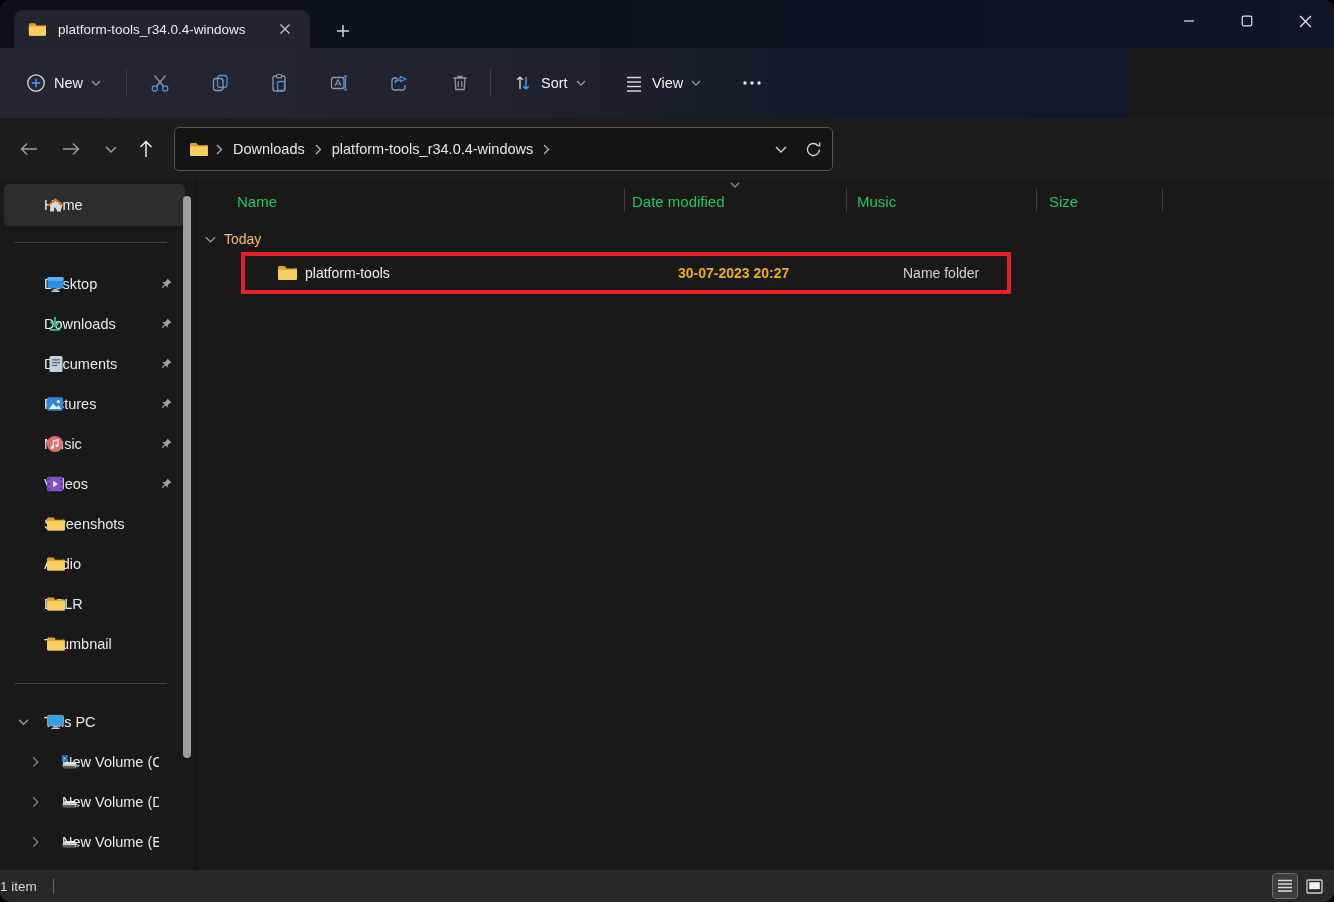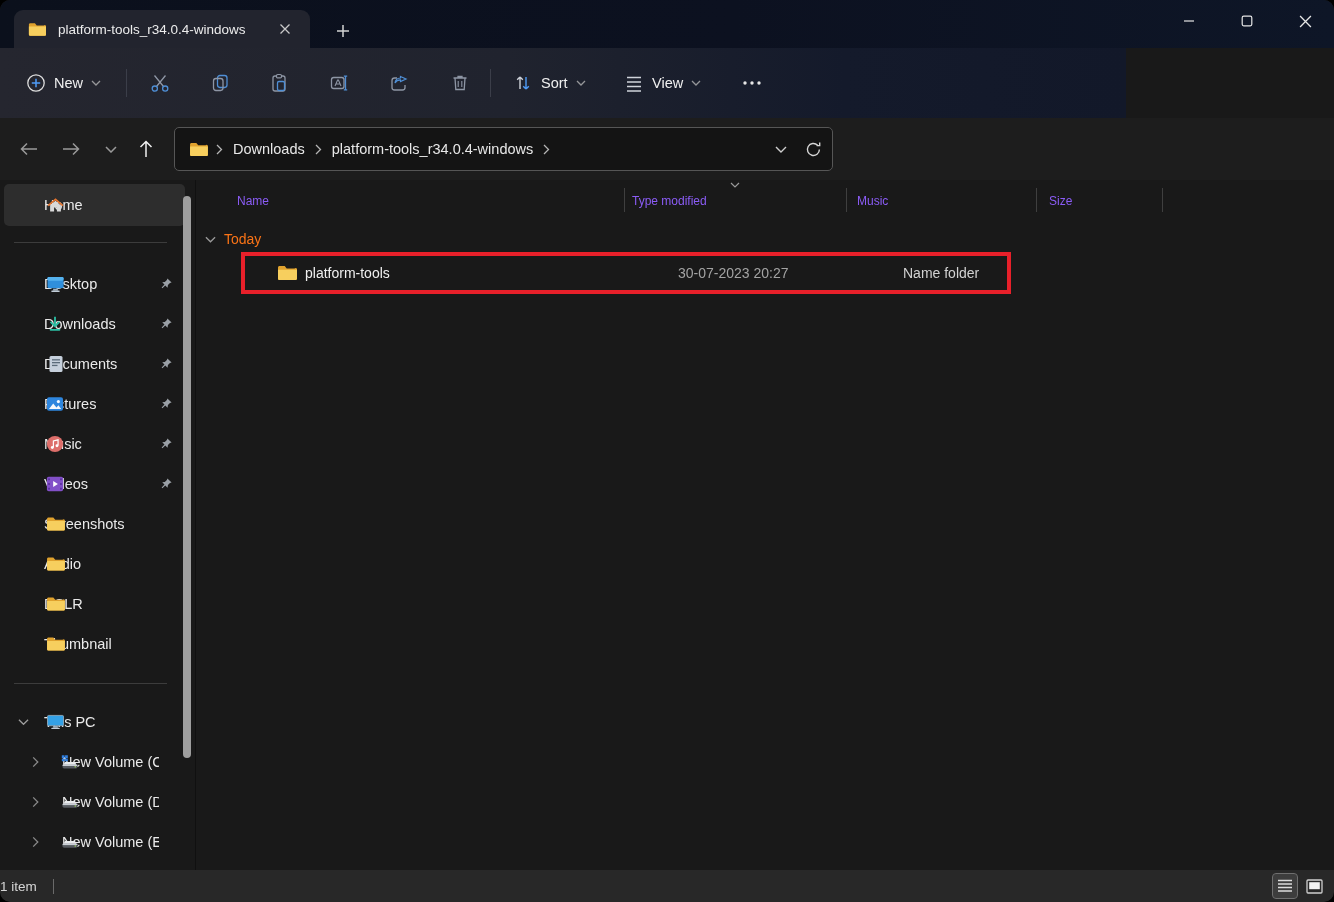--- a/index.html
+++ b/index.html
@@ -58,30 +58,30 @@
   .sb-sep { height:1px; background:#3c3c3c; margin:16px 28px 21px 14px; }
   .sb-sep2 { height:1px; background:#3c3c3c; margin:19px 28px 18px 14px; }
   .sb-pin { position:absolute; right:12px; top:50%; transform:translateY(-50%); }
   .sb-exp { position:absolute; left:12px; top:50%; transform:translateY(-50%); display:flex; }
   .sb-indent { padding-left:58px; }
   .sb-scrollthumb { position:absolute; left:183px; top:16px; width:8px; height:562px;
     background:#9e9e9e; border-radius:4px; }
 
   .content { position:absolute; left:197px; top:0; width:1137px; height:690px; }
   .col-head { position:absolute; top:4px; height:34px; display:flex; align-items:center;
-    color:#8b5cf6; font-size:12px; padding:0 6px; }
+    color:#22c55e; font-size:15px; padding:0 6px; }
   .col-sep { position:absolute; top:8px; width:1px; height:24px; background:#3f3f3f; }
   .sort-ind { position:absolute; top:-2px; }
   .group-row { position:absolute; top:48px; left:8px; height:22px; display:flex; align-items:center;
-    gap:8px; color:#f97316; font-size:14px;justify-content:center; }
+    gap:8px; color:#fdba74; font-size:14px;justify-content:center; }
   .file-row { position:absolute; top:72px; left:0; width:770px; height:42px;
     border:4px solid #e8202a; display:flex; align-items:center;margin-left:44px; }
   .fr-name { position:absolute; left:60px; color:#f0f0f0; font-size:14px; }
   .fr-icon { position:absolute; left:32px; display:flex; }
-  .fr-date { position:absolute; left:433px; color:#a3a3a3; font-size:14px; }
+  .fr-date { position:absolute; left:433px; color:#eab308; font-size:14px;font-weight:bold; }
   .fr-type { position:absolute; left:658px; color:#d2d2d2; font-size:14px; }
 
   
   .statusbar { position:absolute; left:0; top:870px; width:1334px; height:32px; background:#282828;
     display:flex; align-items:center; border-radius:0 0 10px 10px; }
   .sb-count { color:#d6d6d6; font-size:13.5px; }
   .sb-div { width:1px; height:15px; background:#6a6a6a; margin-left:16px; }
   .view-toggles { margin-left:auto; margin-right:8px; display:flex; gap:5px; }
   .vt { width:24px; height:24px; display:flex; align-items:center; justify-content:center; border-radius:3px; }
   .vt.sel { background:#3d3d3d; outline:1px solid #6f6f6f; }
@@ -540,21 +540,21 @@
       <div class="sb-scrollthumb"></div>
     </div>
 
     <div class="content">
 
       <div class="col-head" style="left:34px">
         <span>Name</span>
       </div>
       <div class="col-sep" style="left:427px"></div>
       <div class="col-head" style="left:429px">
-        <span>Type modified</span>
+        <span>Date modified</span>
         <span class="sort-ind" style="left:104px">
           <svg width="10" height="6" viewBox="0 0 10 6" fill="none" stroke="#9a9a9a" stroke-width="1.2">
               <path d="M1 1l4 4 4-4"></path>
             </svg>
         </span>
       </div>
       <div class="col-sep" style="left:649px"></div>
       <div class="col-head" style="left:654px">
         <span>Music</span>
       </div>

